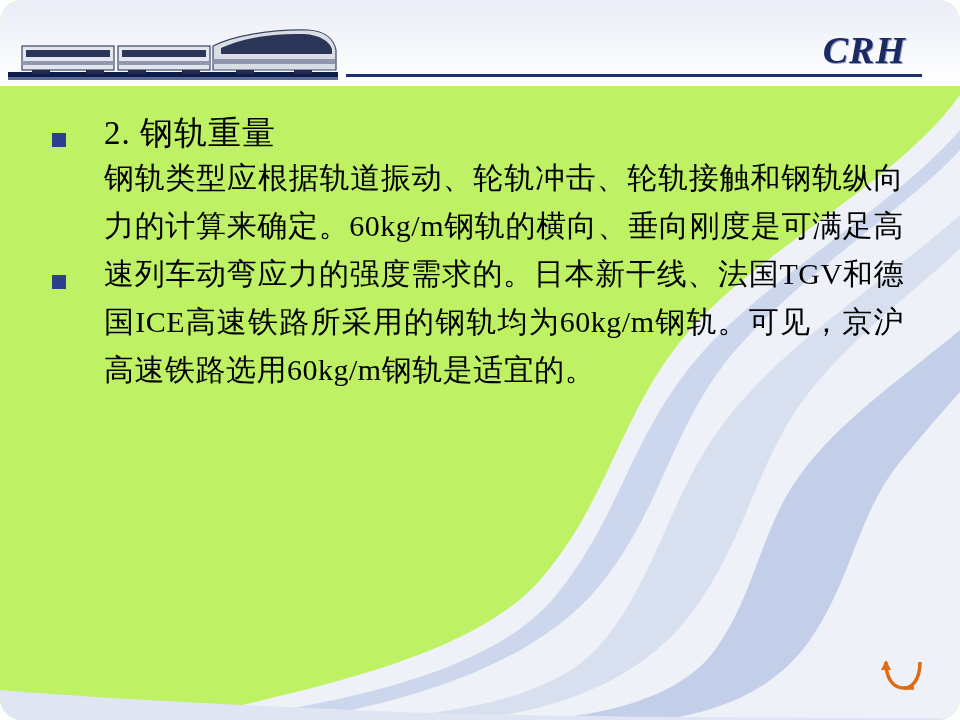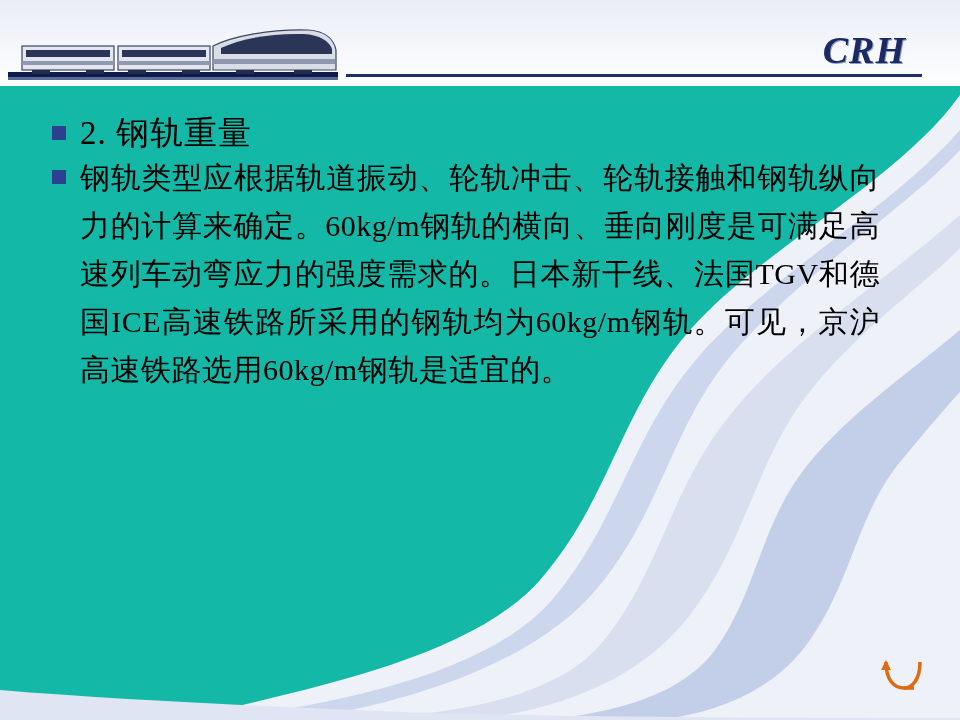--- a/index.html
+++ b/index.html
@@ -10,22 +10,23 @@
     width: 960px;
     height: 720px;
     overflow: hidden;
     font-family: "Liberation Serif", serif;
     background: #ffffff;
   }
   .slide {
     position: relative;
     width: 960px;
     height: 720px;
-    background: #14b8a6;
+    background: #bef264;
     overflow: hidden;
+    border-radius: 22px;
   }
   
   .bg-swoosh {
     position: absolute;
     left: 0;
     top: 0;
     width: 960px;
     height: 720px;
     pointer-events: none;
   }
@@ -68,21 +69,22 @@
   }
   
   .content {
     position: absolute;
     left: 52px;
     top: 112px;
     width: 860px;
   }
   .bullet-row {
     display: flex;
-    align-items: flex-start;
+    align-items: center;
+    gap: 24px;
   }
   .bullet-sq {
     flex: 0 0 auto;
     width: 14px;
     height: 14px;
     background: #2d3f8f;
     margin-top: 14px;
     margin-right: 14px;
   }
   .bullet-sq.second {

